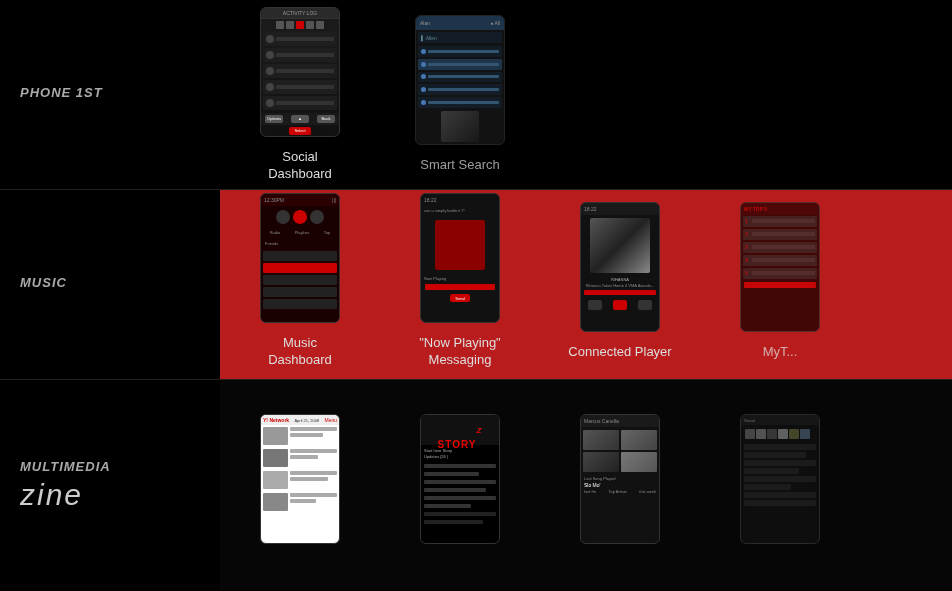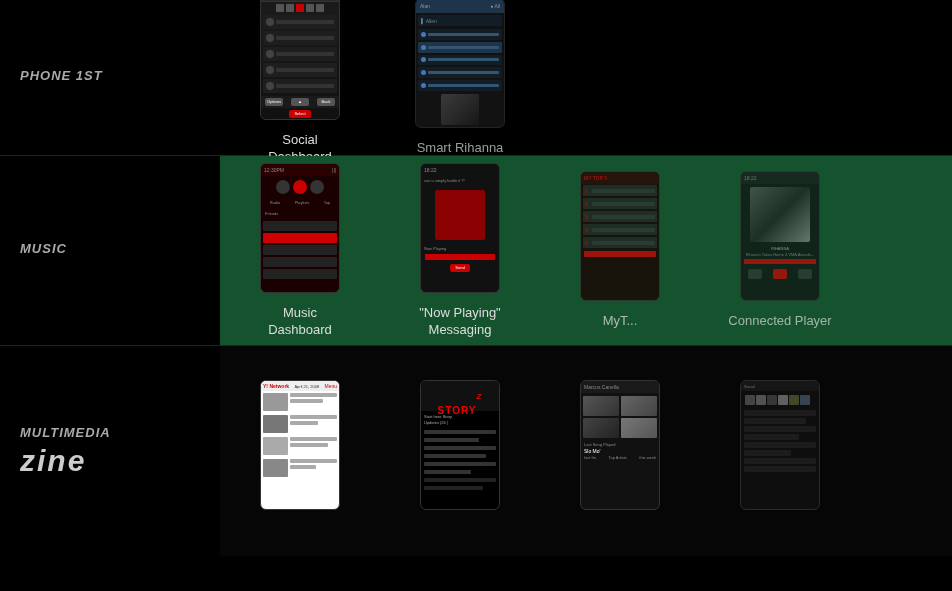--- a/index.html
+++ b/index.html
@@ -55,21 +55,21 @@
       font-weight: 900;
     }
 
     .brand-logo.rokr {
       font-size: 30px;
       font-weight: 900;
     }
 
     .brand-logo.zine {
       font-size: 30px;
-      font-weight: 700;
+      font-weight: 400;
     }
 
     .items-container {
       display: flex;
       flex-direction: row;
       align-items: center;
       flex: 1;
       gap: 0px;
       overflow: hidden;
     }
@@ -106,21 +106,21 @@
       text-align: center;
       font-size: 13px;
       color: #ddd;
       font-weight: normal;
       margin-top: 4px;
       line-height: 1.3;
     }
 
     
     .section-phone {
-      height: 156px;
+      height: 190px;
     }
 
     
     .section-music {
       height: 190px;
     }
 
     
     .section-multimedia {
       height: 210px;
@@ -498,21 +498,21 @@
 
     .social-text-row {
       height: 6px;
       background: #222;
       margin: 1px 3px;
       border-radius: 1px;
     }
 
     
     .section-phone { background: #000; }
-    .section-music { background: #14532d; }
+    .section-music { background: #b91c1c; align-items: flex-end; }
     .section-multimedia { background: #060606; }
 
     
     .items-container .feature-item:last-child {
       opacity: 0.7;
     }
   </style>
 </head>
 <body>
 
@@ -591,21 +591,21 @@
           <div class="result-text"></div>
         </div>
         <div class="search-result-row">
           <div class="result-dot"></div>
           <div class="result-text"></div>
         </div>
         <div style="width:38px;height:35px;background:#333;margin:2px auto;border-radius:2px;overflow:hidden;">
           <div style="width:100%;height:100%;background:linear-gradient(135deg,#555,#222);"></div>
         </div>
       </div>
-      <div class="feature-label">Smart Rihanna</div>
+      <div class="feature-label">Smart Search</div>
     </div>
 
 
   </div>
 </div>
 
 <div class="section section-music">
   <div class="section-label">
     <div class="brand-category">MUSIC</div>
   </div>
@@ -645,68 +645,68 @@
         </div>
         <div style="font-size:4px;color:#888;padding:2px 3px;">can u simply bottle it ?!</div>
         <div class="now-playing-art"></div>
         <div style="font-size:4px;color:#888;padding:1px 3px;">Now Playing</div>
         <div class="now-playing-bar"></div>
         <div style="display:flex;justify-content:center;gap:4px;padding:2px;">
           <div style="width:20px;height:8px;background:#c00;border-radius:2px;font-size:4px;color:#fff;display:flex;align-items:center;justify-content:center;">Send</div>
         </div>
       </div>
       <div class="feature-label">"Now Playing"<br>Messaging</div>
-    </div>
-
-    <div class="feature-item" style="opacity:0.75;overflow:hidden;max-width:80px;">
-      <div class="screen-mockup mock-mytop">
-        <div style="background:#2a0000;height:12px;display:flex;align-items:center;padding:0 3px;font-size:5px;color:#c00;font-weight:bold;">MY TOP 5</div>
-        <div class="top5-row">
-          <div class="top5-num">1</div>
-          <div class="top5-text"></div>
-        </div>
-        <div class="top5-row">
-          <div class="top5-num">2</div>
-          <div class="top5-text"></div>
-        </div>
-        <div class="top5-row">
-          <div class="top5-num">3</div>
-          <div class="top5-text"></div>
-        </div>
-        <div class="top5-row">
-          <div class="top5-num">4</div>
-          <div class="top5-text"></div>
-        </div>
-        <div class="top5-row">
-          <div class="top5-num">5</div>
-          <div class="top5-text"></div>
-        </div>
-        <div style="height:6px;background:#c00;margin:2px 3px;border-radius:1px;"></div>
-      </div>
-      <div class="feature-label">MyT...</div>
     </div>
 
     <div class="feature-item">
       <div class="screen-mockup mock-connected">
         <div style="background:#1a1a1a;height:12px;display:flex;align-items:center;justify-content:space-between;padding:0 3px;font-size:5px;color:#888;">
           <span>18:22</span>
         </div>
         <div class="album-art">
           <div class="album-art-inner"></div>
         </div>
         <div style="font-size:4px;color:#aaa;padding:1px 3px;text-align:center;">RIHANNA</div>
         <div style="font-size:4px;color:#888;padding:0 3px;text-align:center;">Rihanna Takes Home 4 VMA Awards...</div>
         <div style="height:5px;background:#c00;margin:2px 3px;border-radius:1px;"></div>
         <div style="display:flex;justify-content:space-around;padding:3px;gap:4px;">
           <div style="width:14px;height:10px;background:#333;border-radius:2px;"></div>
           <div style="width:14px;height:10px;background:#c00;border-radius:2px;"></div>
           <div style="width:14px;height:10px;background:#333;border-radius:2px;"></div>
         </div>
       </div>
       <div class="feature-label">Connected Player</div>
+    </div>
+
+    <div class="feature-item" style="opacity:0.75;overflow:hidden;max-width:80px;">
+      <div class="screen-mockup mock-mytop">
+        <div style="background:#2a0000;height:12px;display:flex;align-items:center;padding:0 3px;font-size:5px;color:#c00;font-weight:bold;">MY TOP 5</div>
+        <div class="top5-row">
+          <div class="top5-num">1</div>
+          <div class="top5-text"></div>
+        </div>
+        <div class="top5-row">
+          <div class="top5-num">2</div>
+          <div class="top5-text"></div>
+        </div>
+        <div class="top5-row">
+          <div class="top5-num">3</div>
+          <div class="top5-text"></div>
+        </div>
+        <div class="top5-row">
+          <div class="top5-num">4</div>
+          <div class="top5-text"></div>
+        </div>
+        <div class="top5-row">
+          <div class="top5-num">5</div>
+          <div class="top5-text"></div>
+        </div>
+        <div style="height:6px;background:#c00;margin:2px 3px;border-radius:1px;"></div>
+      </div>
+      <div class="feature-label">MyT...</div>
     </div>
 
   </div>
 </div>
 
 <div class="section section-multimedia">
   <div class="section-label">
     <div class="brand-category">MULTIMEDIA</div>
     <div class="brand-logo zine">zine</div>
   </div>

